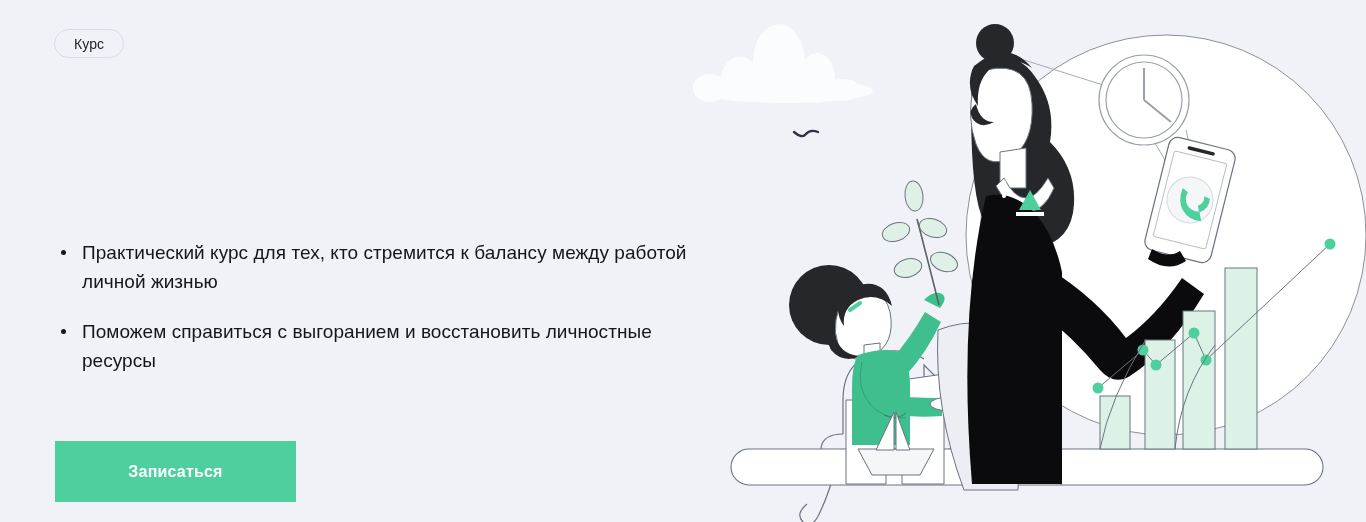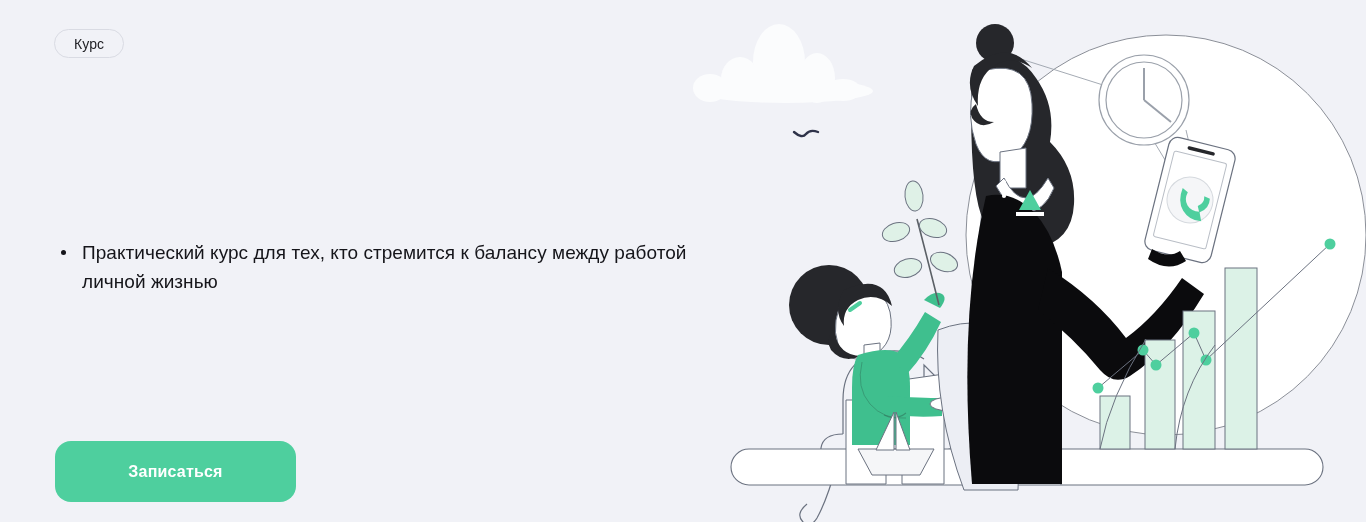--- a/index.html
+++ b/index.html
@@ -92,21 +92,21 @@
     background: #15151a;
   }
 
   .cta {
     position: absolute;
     left: 55px;
     top: 425px;
     width: 241px;
     height: 61px;
     border: none;
-    border-radius: 16px;
+    border-radius: 0;
     background: #4ecf9e;
     color: #ffffff;
     font-size: 16px;
     font-weight: bold;
     font-family: inherit;
     letter-spacing: .2px;
     cursor: pointer;
   }
 
   
@@ -125,20 +125,21 @@
 
 <div class="page">
 
   <div class="content">
 
     <div class="badge">Курс</div>
 
 
     <ul class="bullets">
       <li>Практический курс для тех, кто стремится к балансу между работой и личной жизнью</li>
+      <li>Поможем справиться с выгоранием и восстановить личностные ресурсы</li>
     </ul>
 
     <button class="cta">Записаться</button>
   </div>
 
   <div class="illustration">
     <svg viewBox="0 0 680 522" xmlns="http://www.w3.org/2000/svg">
 
       <rect x="0" y="0" width="680" height="522" fill="#f1f2f7"></rect>
 

